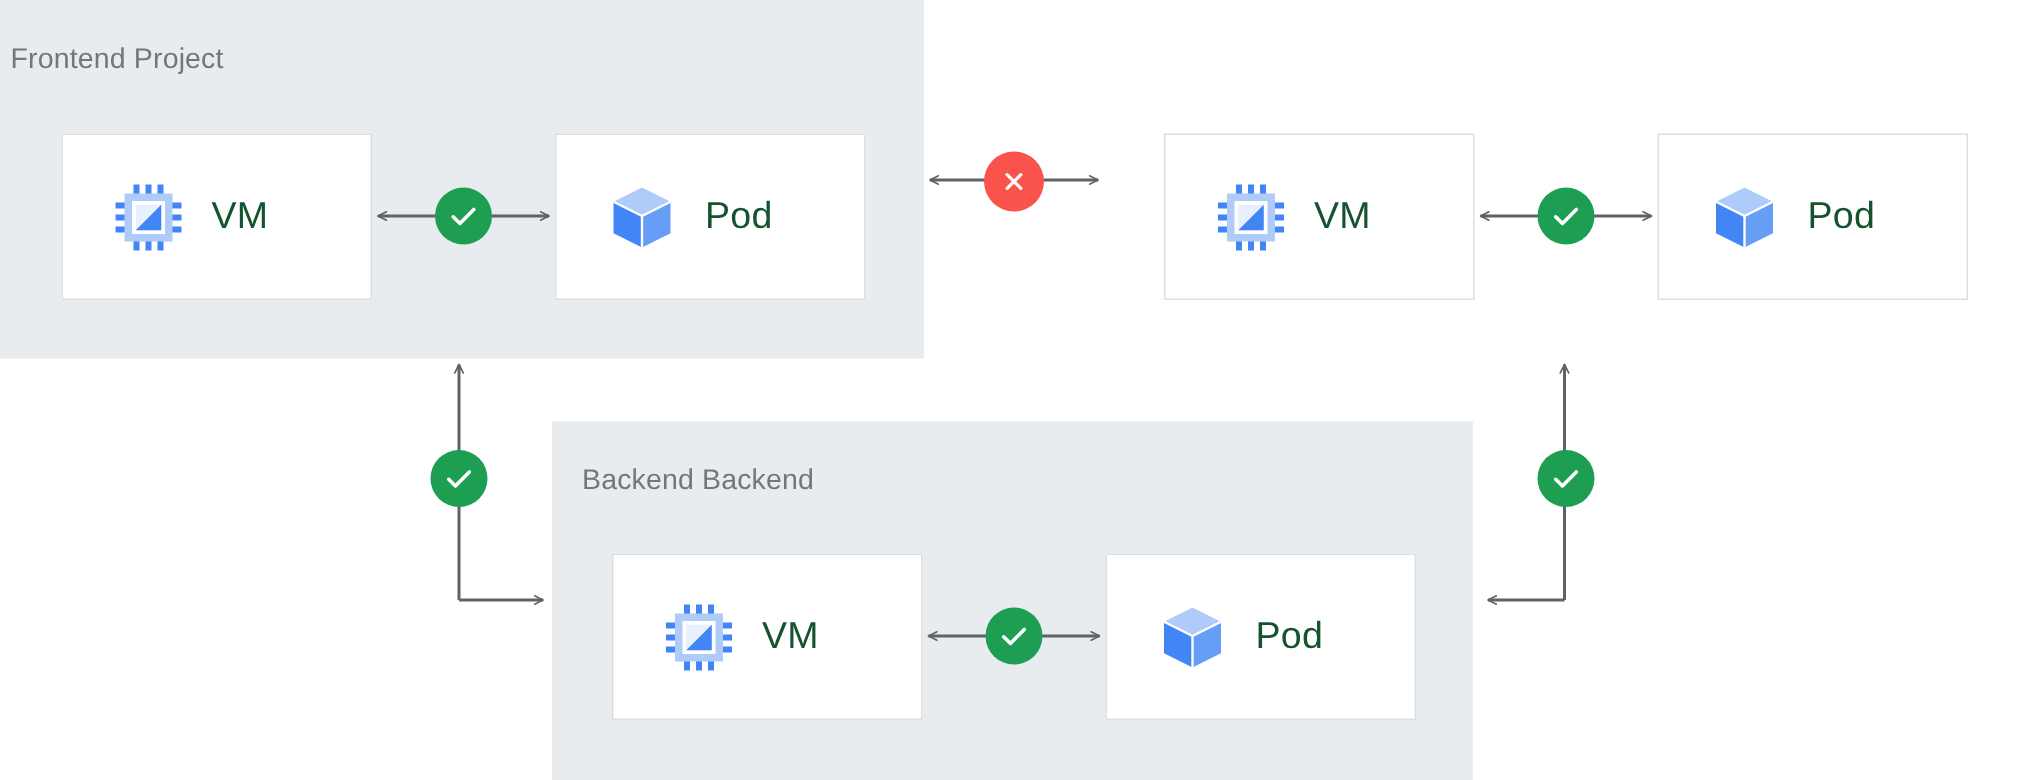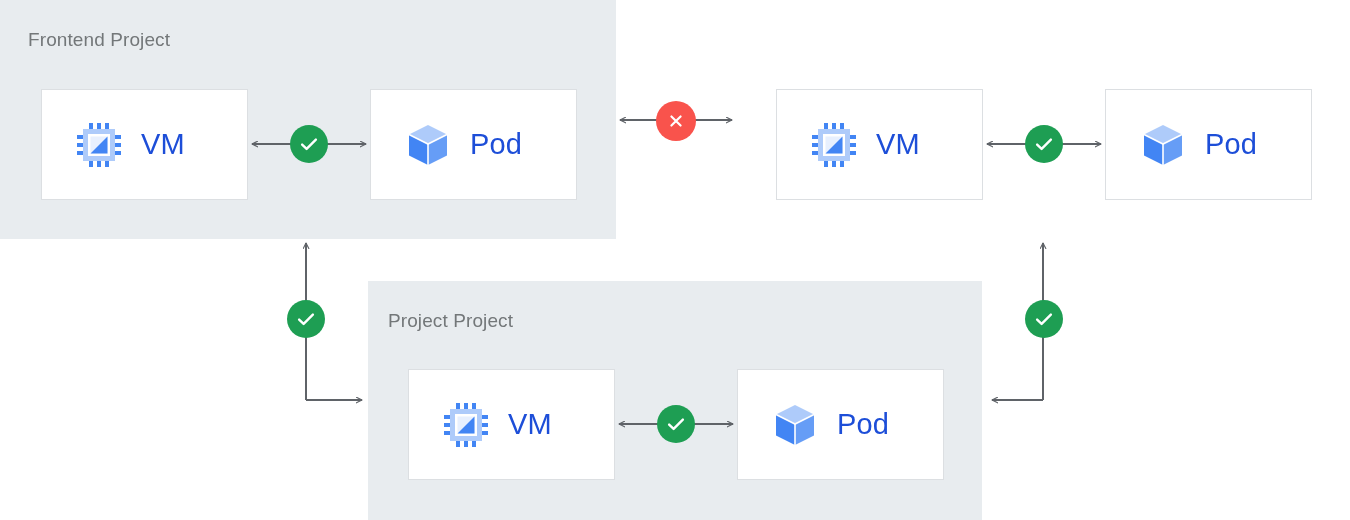--- a/index.html
+++ b/index.html
@@ -15,21 +15,21 @@
     position:absolute;
     background:#e8ecef;
     box-sizing:border-box;
   }
   #panel-frontend{left:0;top:0;width:616px;height:239px;}
   #panel-database{left:735px;top:0;width:615px;height:239px;}
   #panel-backend{left:368px;top:281px;width:614px;height:239px;}
 
   .panel-title{
     position:absolute;
-    left:28px;top:29px;
+    left:7px;top:29px;
     font-size:19px;
     color:#737779;
     letter-spacing:.1px;
     white-space:nowrap;
   }
   #panel-backend .panel-title{left:20px;top:29px;}
 
   
   .card{
     position:absolute;
@@ -37,22 +37,22 @@
     border:1px solid #dcdfe2;
     box-sizing:border-box;
     display:flex;
     align-items:center;
   }
   .card-inner{
     display:flex;align-items:center;gap:18px;
     padding-left:33px;
   }
   .card-label{
-    font-size:29px;
-    color:#1d4ed8;
+    font-size:25px;
+    color:#14532d;
     letter-spacing:.2px;
     line-height:1;
   }
 
   
   #card-fe-vm {left:41px; top:89px; width:207px;height:111px;}
   #card-fe-pod{left:370px;top:89px; width:207px;height:111px;}
   
   #card-db-vm {left:776px; top:89px; width:207px;height:111px;}
   #card-db-pod{left:1105px;top:89px; width:207px;height:111px;}
@@ -174,21 +174,21 @@
           <path d="M43 13.5 L24 23 L24 44 L43 34.5 Z" fill="#669df6"></path>
           <path d="M5 13.5 L24 23 L43 13.5" fill="none" stroke="#ffffff" stroke-width="1.6"></path>
           <path d="M24 23 L24 44" fill="none" stroke="#ffffff" stroke-width="1.6"></path>
         </svg>
       </span>
       <span class="card-label">Pod</span>
     </div>
   </div>
 
   <div class="panel" id="panel-backend">
-    <div class="panel-title">Project Project</div>
+    <div class="panel-title">Backend Backend</div>
   </div>
 
   <div class="card" id="card-be-vm">
     <div class="card-inner">
       <span class="icon-vm">
         <svg viewBox="0 0 48 48" width="48" height="48">
           <g fill="#4285f4">
             <rect x="14" y="2" width="4" height="7"></rect>
               <rect x="22" y="2" width="4" height="7"></rect>
               <rect x="30" y="2" width="4" height="7"></rect>

